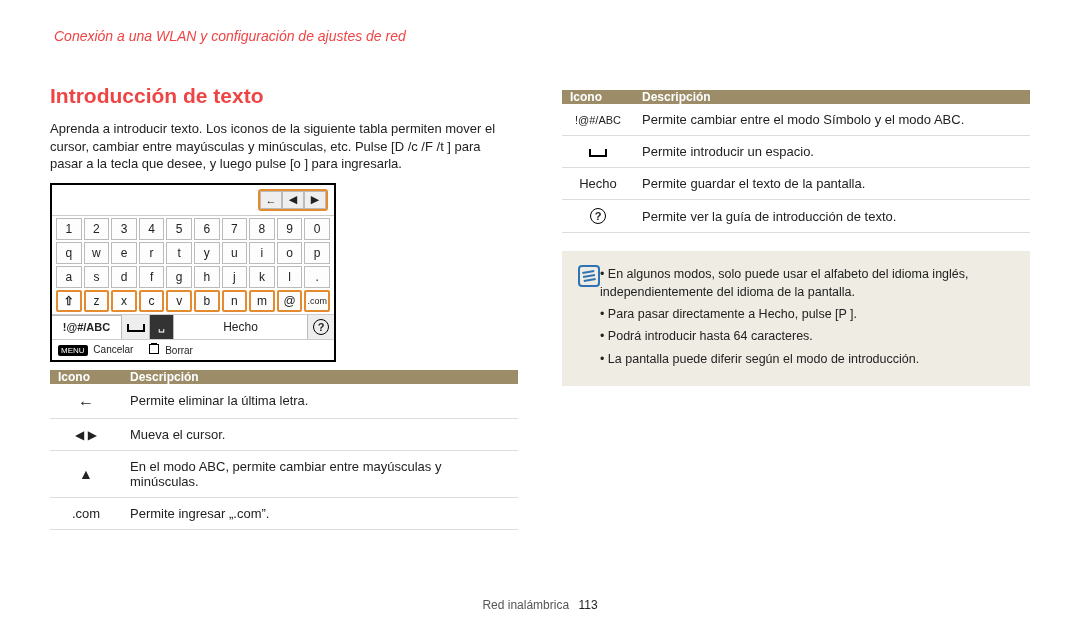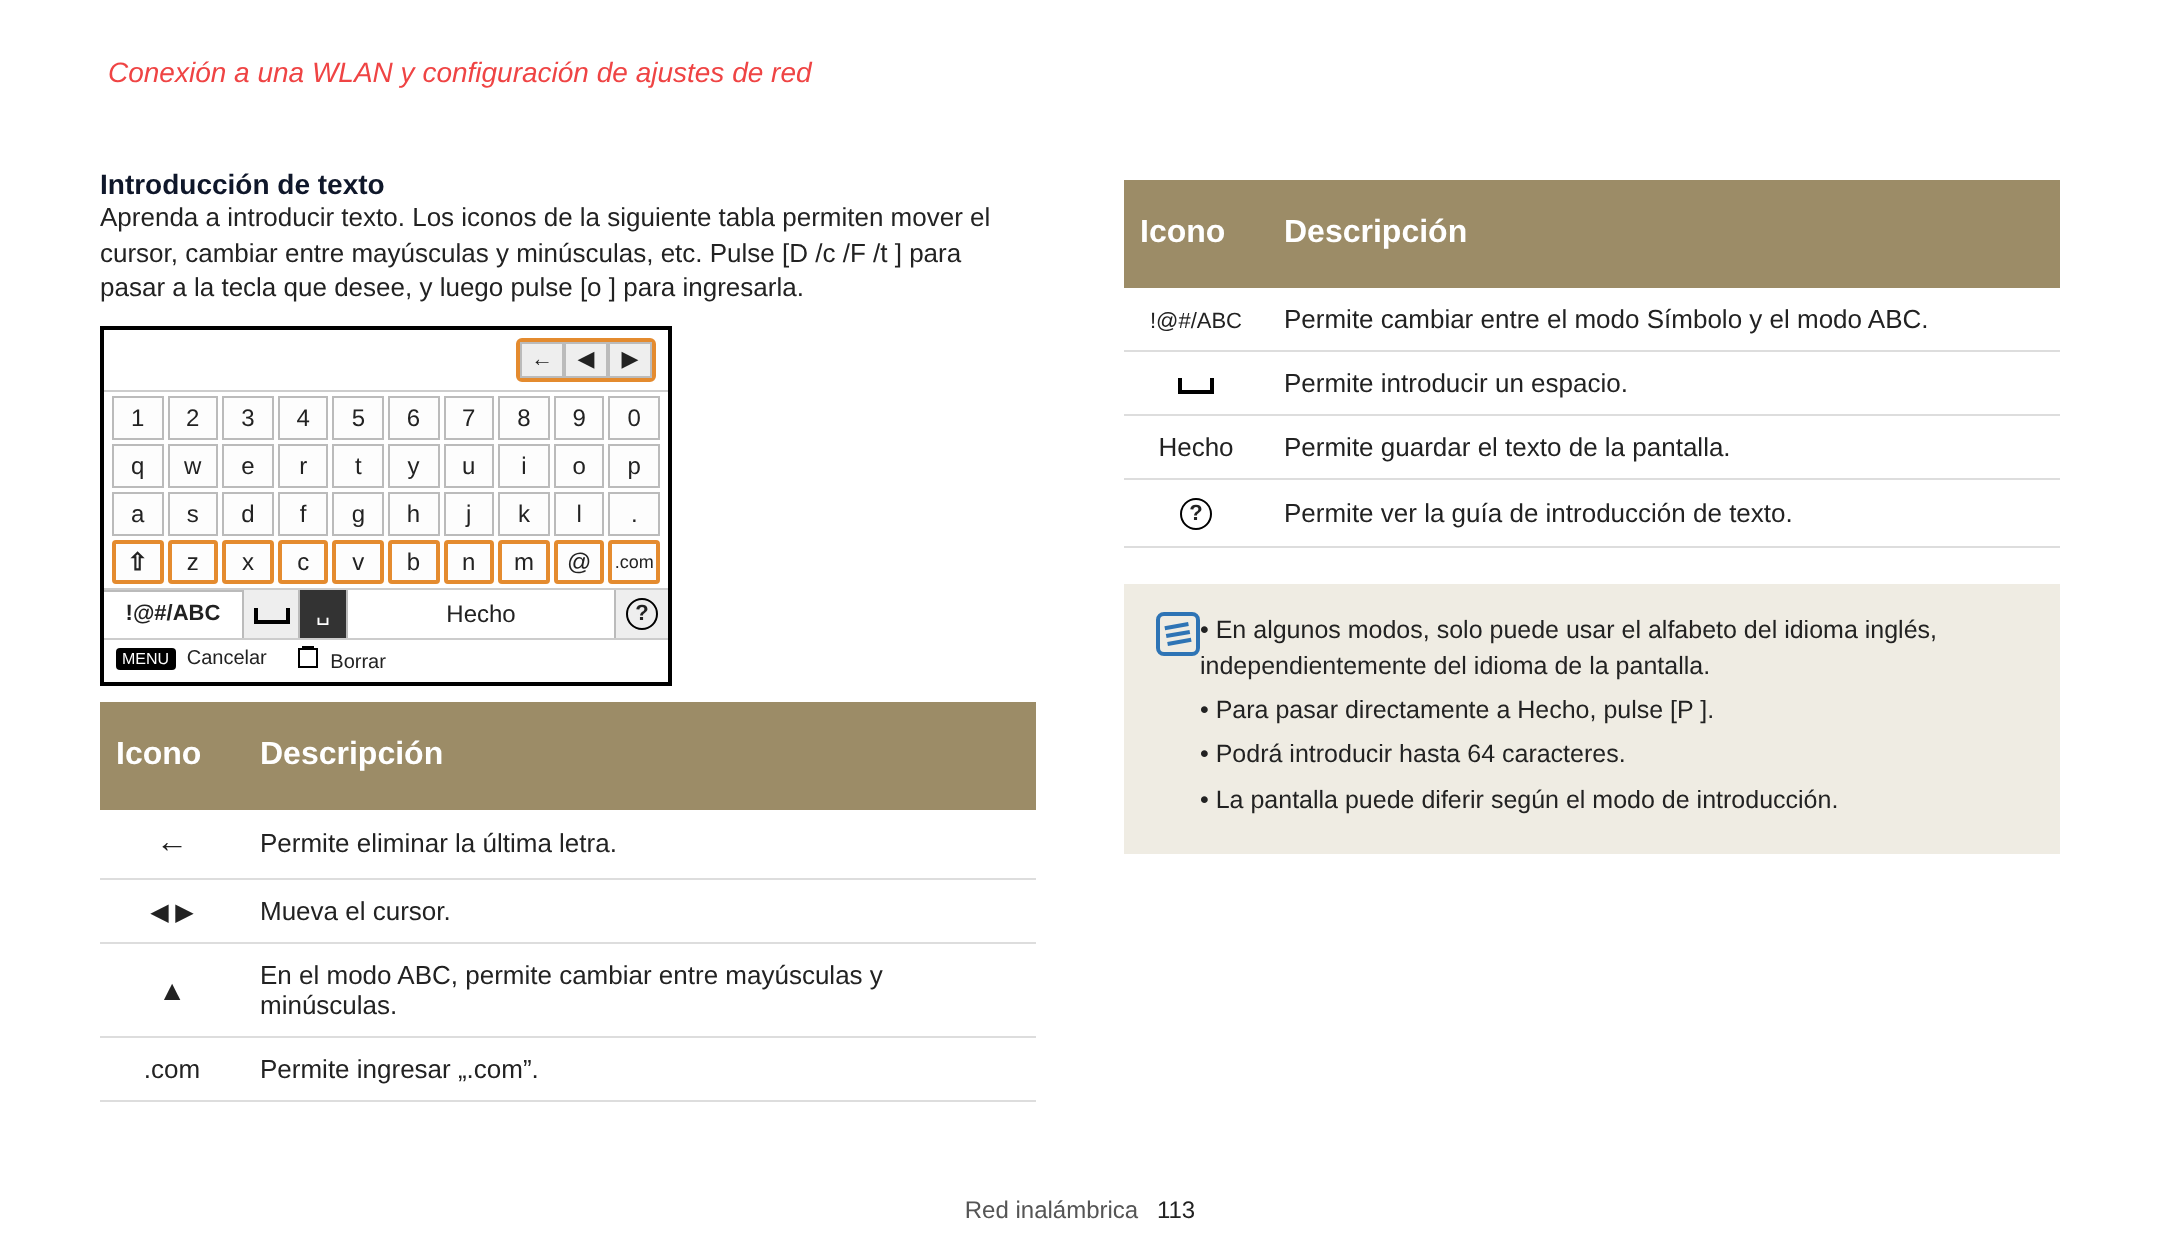--- a/index.html
+++ b/index.html
@@ -22,24 +22,24 @@
   }
   .columns {
     display: flex;
     gap: 44px;
   }
   .col {
     flex: 1;
     min-width: 0;
   }
   .section-title {
-    color: #0f172a;
-    font-size: 14px;
+    color: #ef4444;
+    font-size: 21px;
     font-weight: bold;
-    margin-bottom: 0;
+    margin-bottom: 12px;
   }
   .intro-text {
     font-size: 13px;
     line-height: 1.35;
     margin-bottom: 10px;
   }
   
   .kb-wrap {
     border: 2px solid #000;
     width: 286px;
@@ -129,22 +129,22 @@
   table.desc {
     width: 100%;
     border-collapse: collapse;
     margin-top: 6px;
   }
   table.desc th {
     background: #9c8c67;
     color: #fff;
     text-align: left;
     font-weight: bold;
-    font-size: 16px;
-    padding: 18px 8px;
+    font-size: 12px;
+    padding: 0 8px;
   }
   table.desc th:first-child { width: 72px; }
   table.desc td {
     border-bottom: 1px solid #ddd;
     padding: 8px 8px;
     font-size: 13px;
     vertical-align: middle;
   }
   table.desc td:first-child {
     text-align: center;

